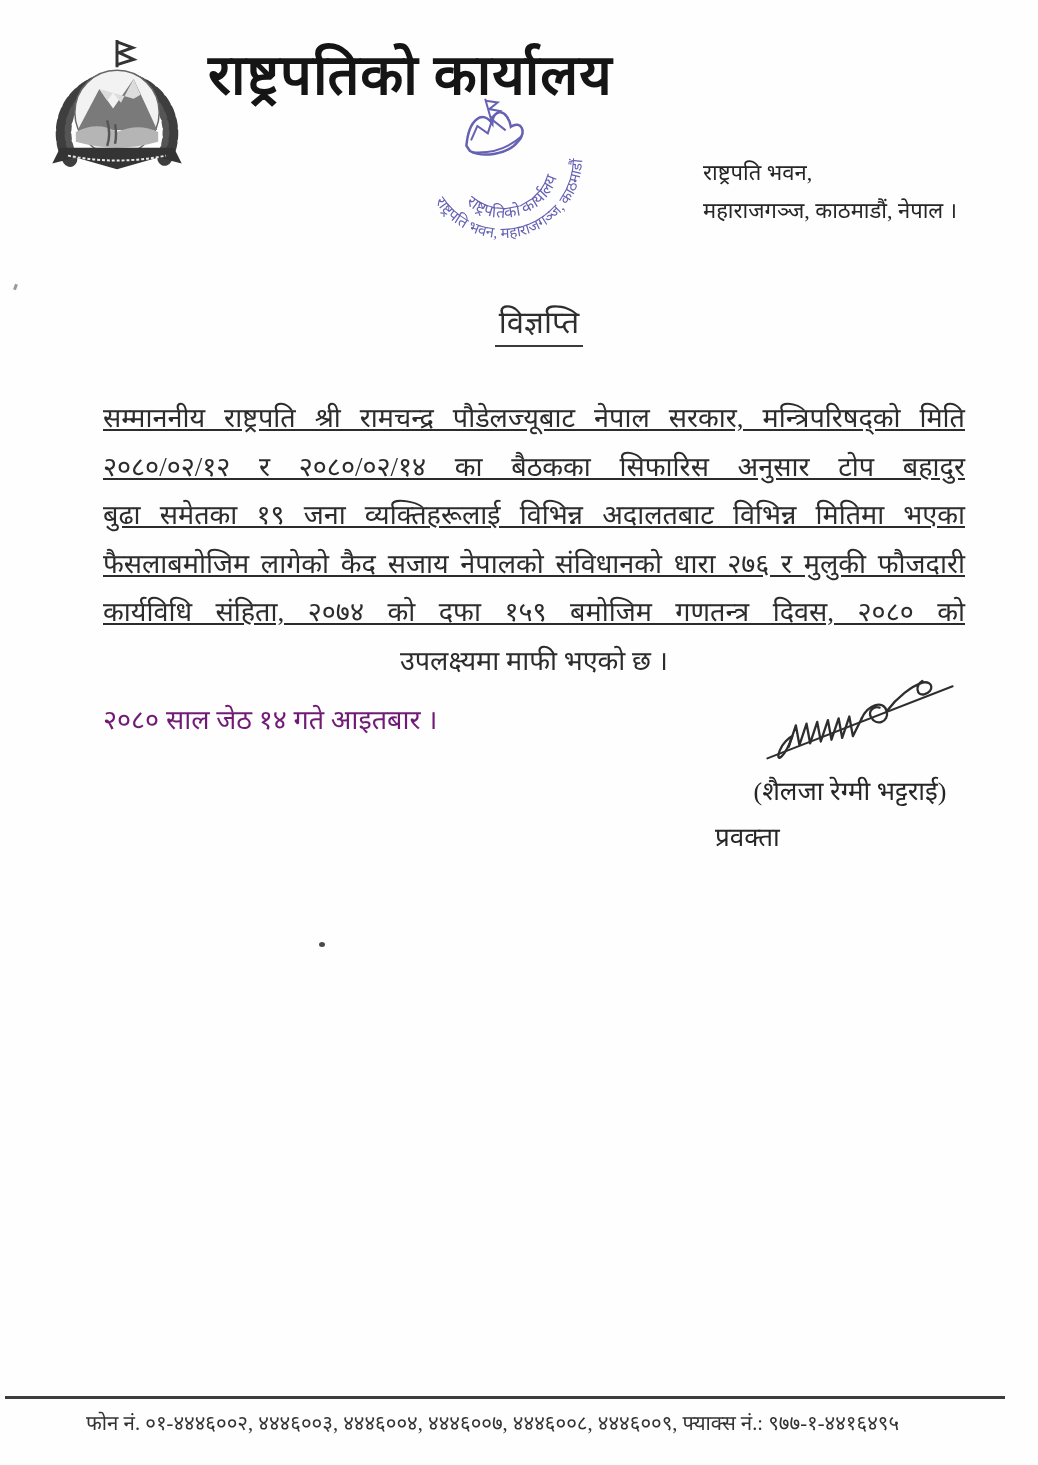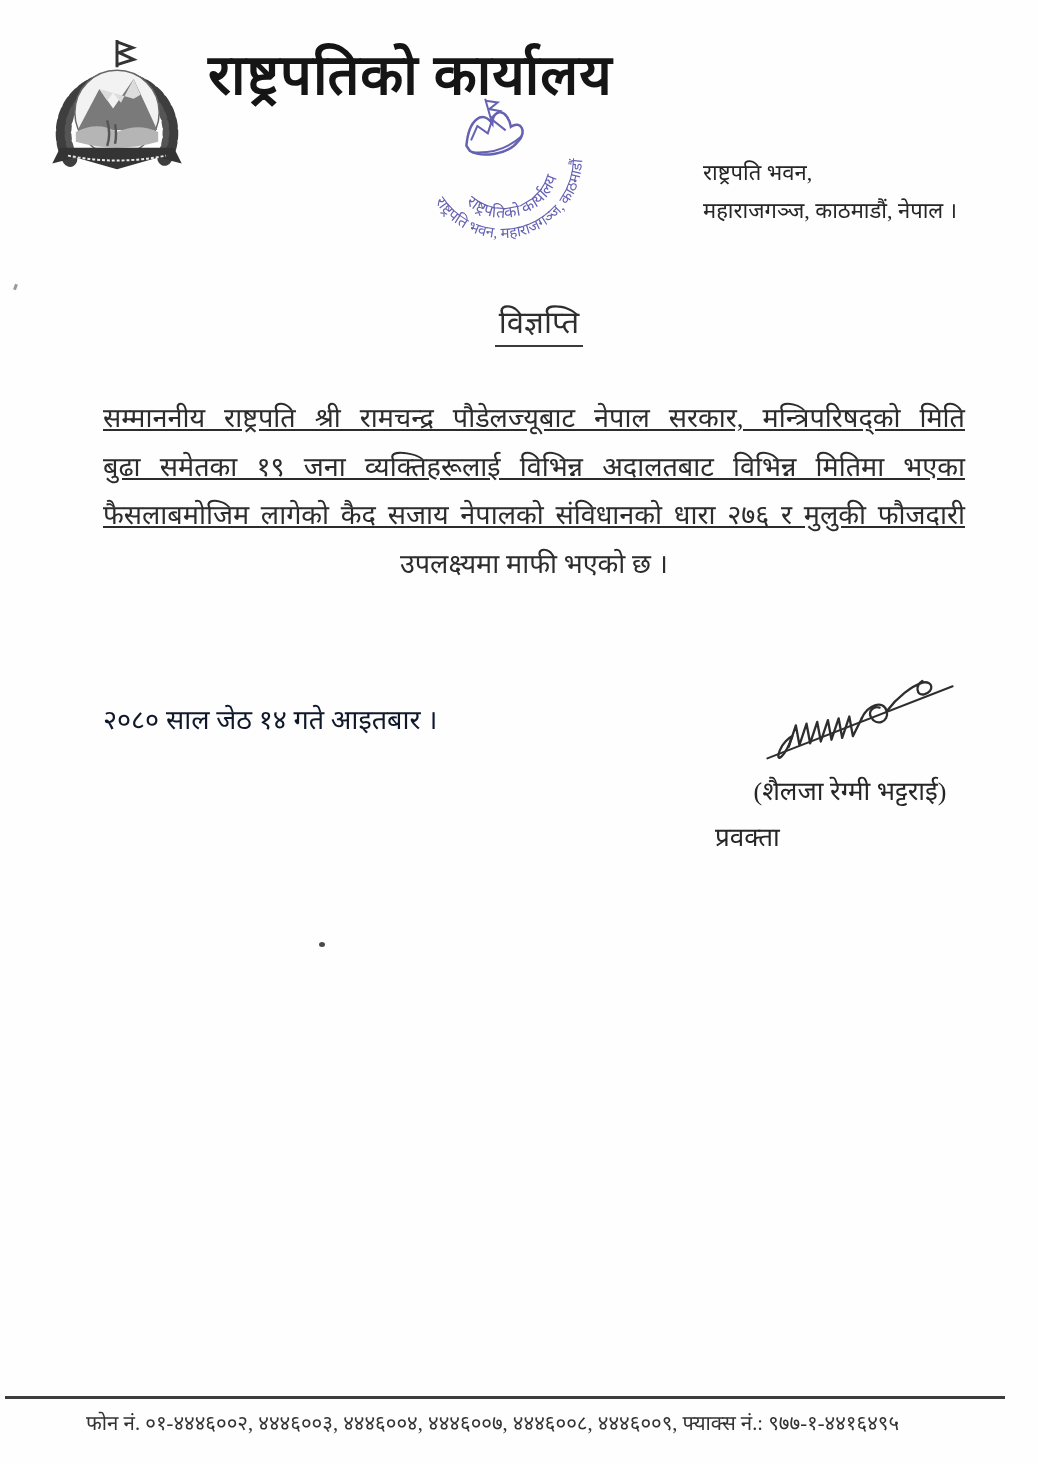--- a/index.html
+++ b/index.html
@@ -31,21 +31,21 @@
   .doc-title-wrap{position:absolute;left:0;top:300px;width:1078px;text-align:center;}
   .doc-title{
     display:inline-block;font-size:31px;color:#2e2e2e;
     border-bottom:2px solid #3a3a3a;padding:0 4px 3px 4px;
   }
   .body-text{position:absolute;left:103px;top:394px;width:862px;}
   .bline{font-size:27px;line-height:48.5px;color:#2c2c2c;text-align:center;}
   .jline{text-align:justify;text-align-last:justify;text-decoration:underline;}
   .date-line{
     position:absolute;left:103px;top:700px;
-    font-size:27px;color:#0f172a;
+    font-size:27px;color:#701a75;
   }
   .signature{position:absolute;left:760px;top:672px;width:200px;height:98px;}
   .sig-name{
     position:absolute;left:715px;top:772px;width:270px;text-align:center;
     font-size:26px;color:#262626;
   }
   .sig-role{
     position:absolute;left:715px;top:818px;width:270px;text-align:left;
     font-size:26px;color:#262626;
   }
@@ -112,22 +112,24 @@
     <div>राष्ट्रपति भवन,</div>
     <div>महाराजगञ्ज, काठमाडौं, नेपाल ।</div>
   </div>
 
   <div class="doc-title-wrap">
     <span class="doc-title">विज्ञप्ति</span>
   </div>
 
   <div class="body-text">
     <div class="bline jline">सम्माननीय राष्ट्रपति श्री रामचन्द्र पौडेलज्यूबाट नेपाल सरकार, मन्त्रिपरिषद्को मिति</div>
+    <div class="bline jline">२०८०/०२/१२ र २०८०/०२/१४ का बैठकका सिफारिस अनुसार टोप बहादुर</div>
     <div class="bline jline">बुढा समेतका १९ जना व्यक्तिहरूलाई विभिन्न अदालतबाट विभिन्न मितिमा भएका</div>
     <div class="bline jline">फैसलाबमोजिम लागेको कैद सजाय नेपालको संविधानको धारा २७६ र मुलुकी फौजदारी</div>
+    <div class="bline jline">कार्यविधि संहिता, २०७४ को दफा १५९ बमोजिम गणतन्त्र दिवस, २०८० को</div>
     <div class="bline">उपलक्ष्यमा माफी भएको छ ।</div>
   </div>
 
   <div class="date-line">२०८० साल जेठ १४ गते आइतबार ।</div>
 
   <svg class="signature" viewBox="0 0 220 110" aria-hidden="true">
     <g fill="none" stroke="#2e2e2e" stroke-width="2.6" stroke-linecap="round" stroke-linejoin="round">
       <path d="M34,72 C26,96 14,104 20,88 C23,80 30,74 34,72"></path>
       <path d="M30,84 L38,60 L42,82 L50,58 L54,80 L62,56 L66,78 L74,54 L78,76 L86,52 L90,74 L98,50 L102,72 L112,52"></path>
       <path d="M112,52 C118,38 136,30 140,44 C143,56 128,62 122,50 C119,43 126,38 132,40"></path>

